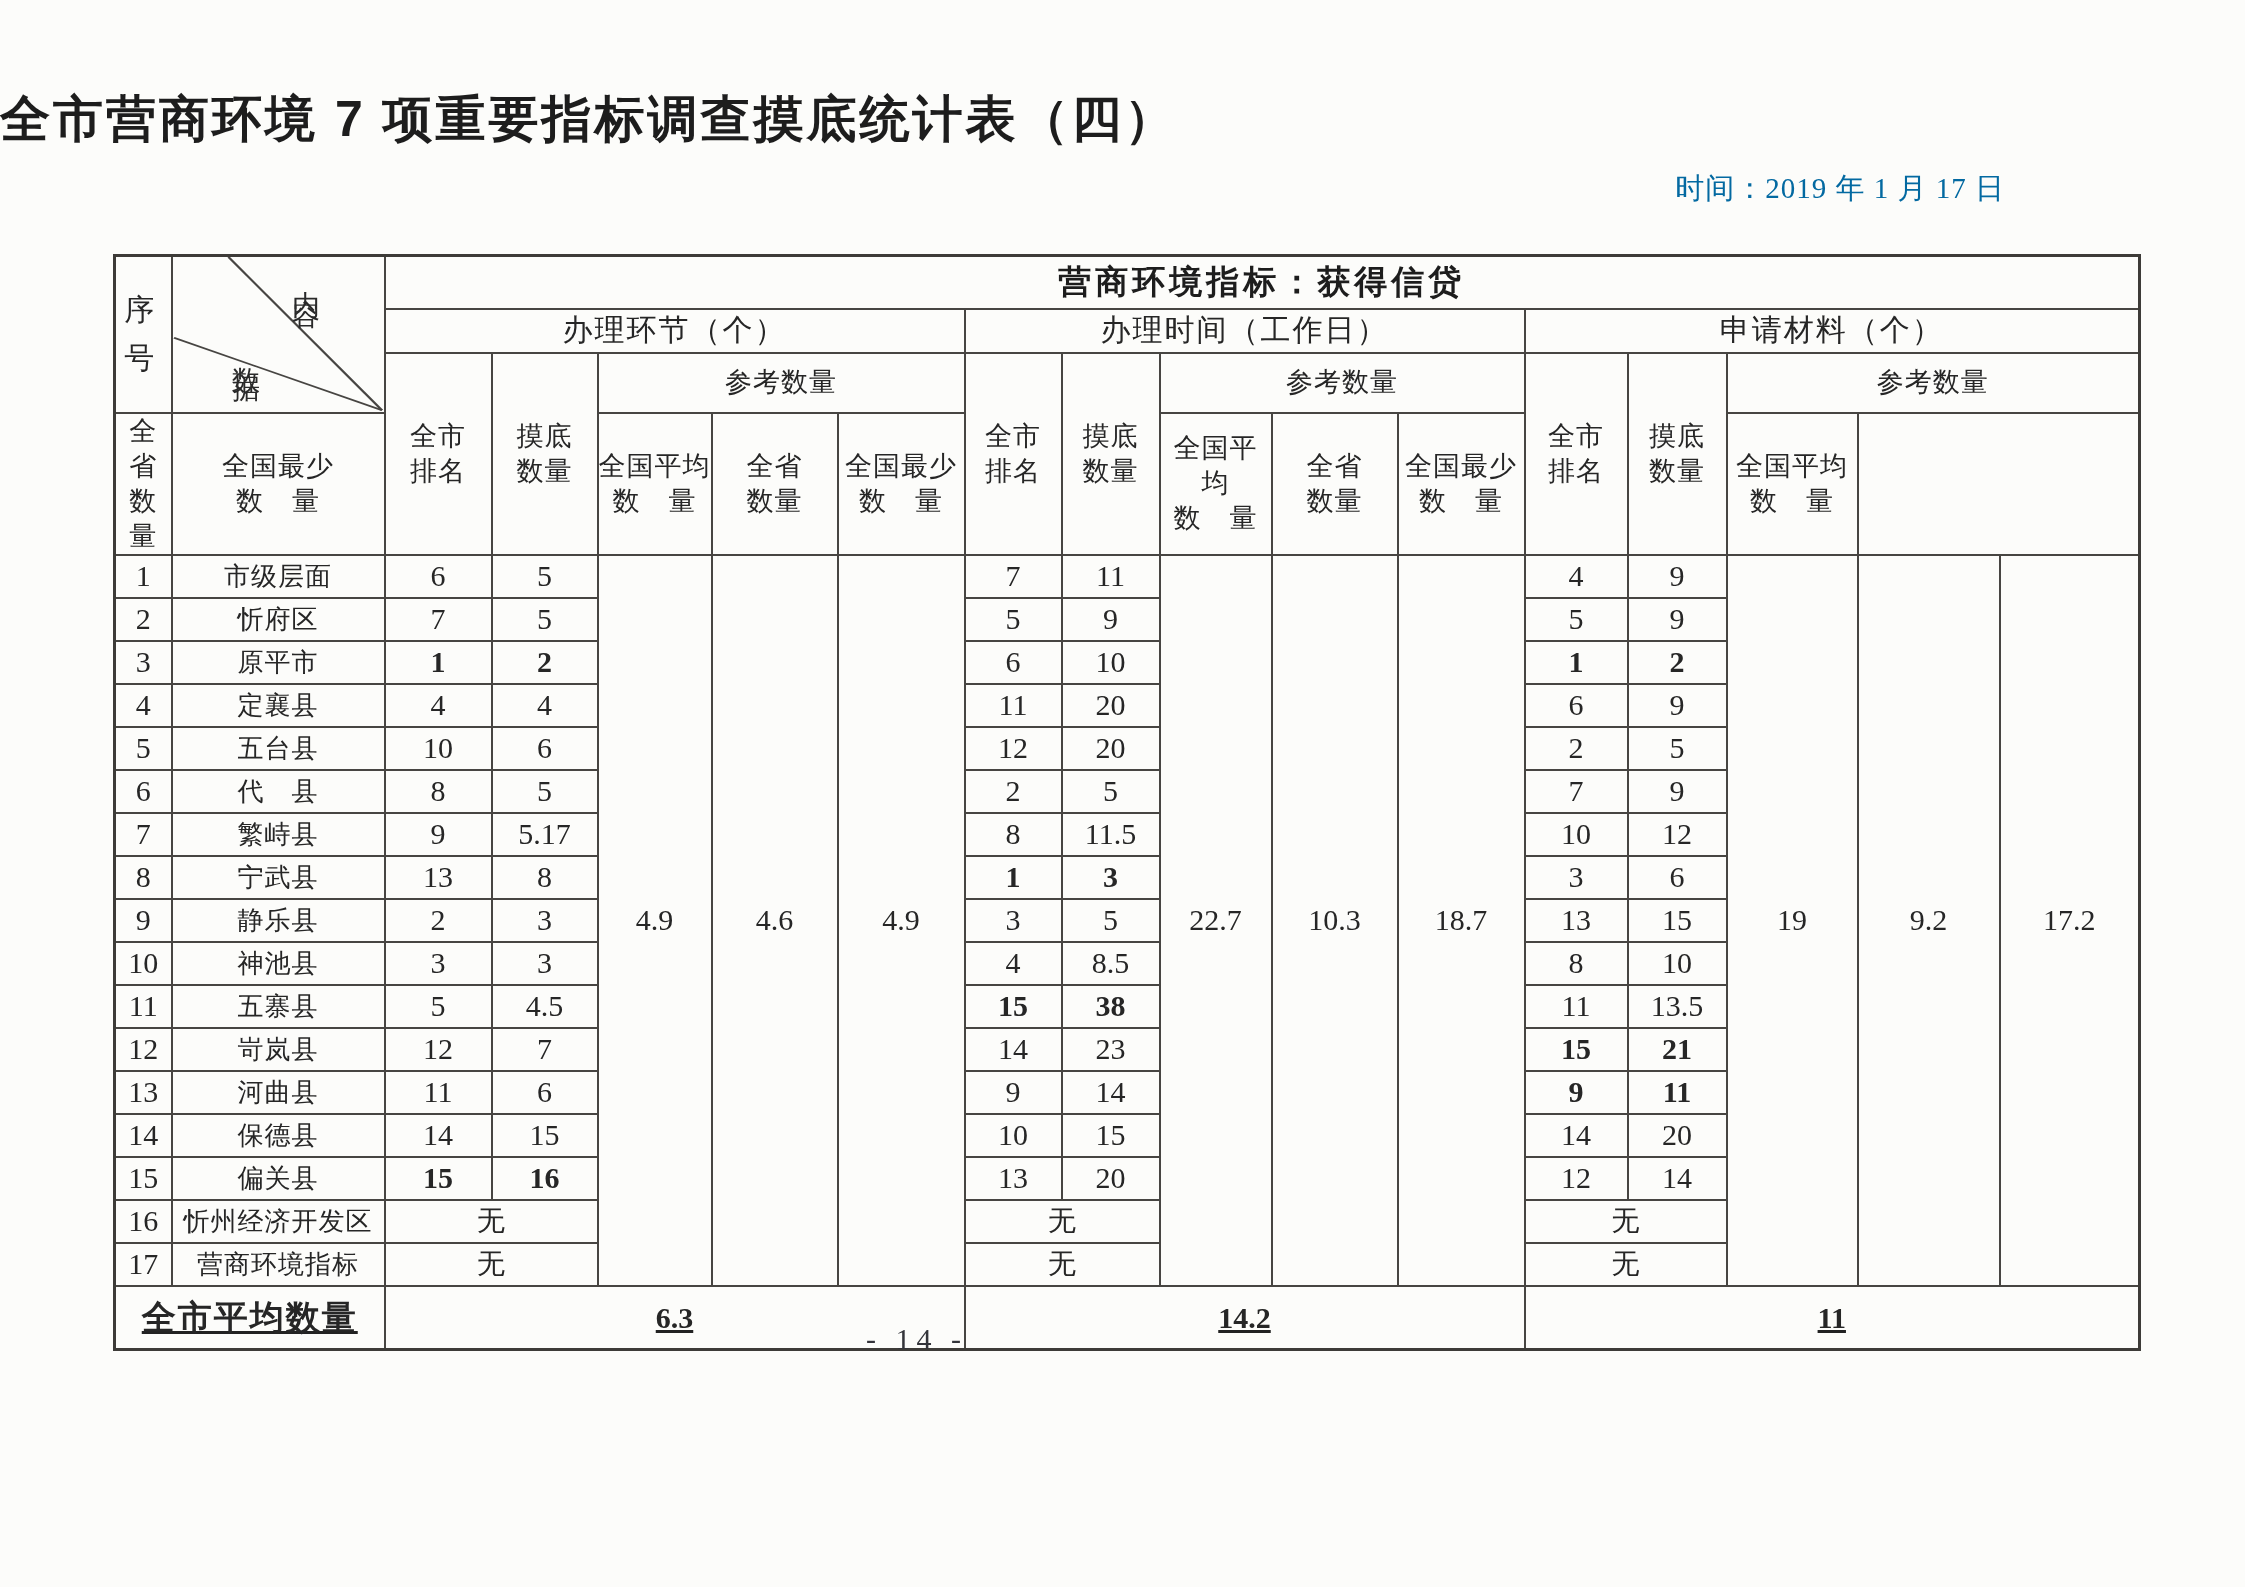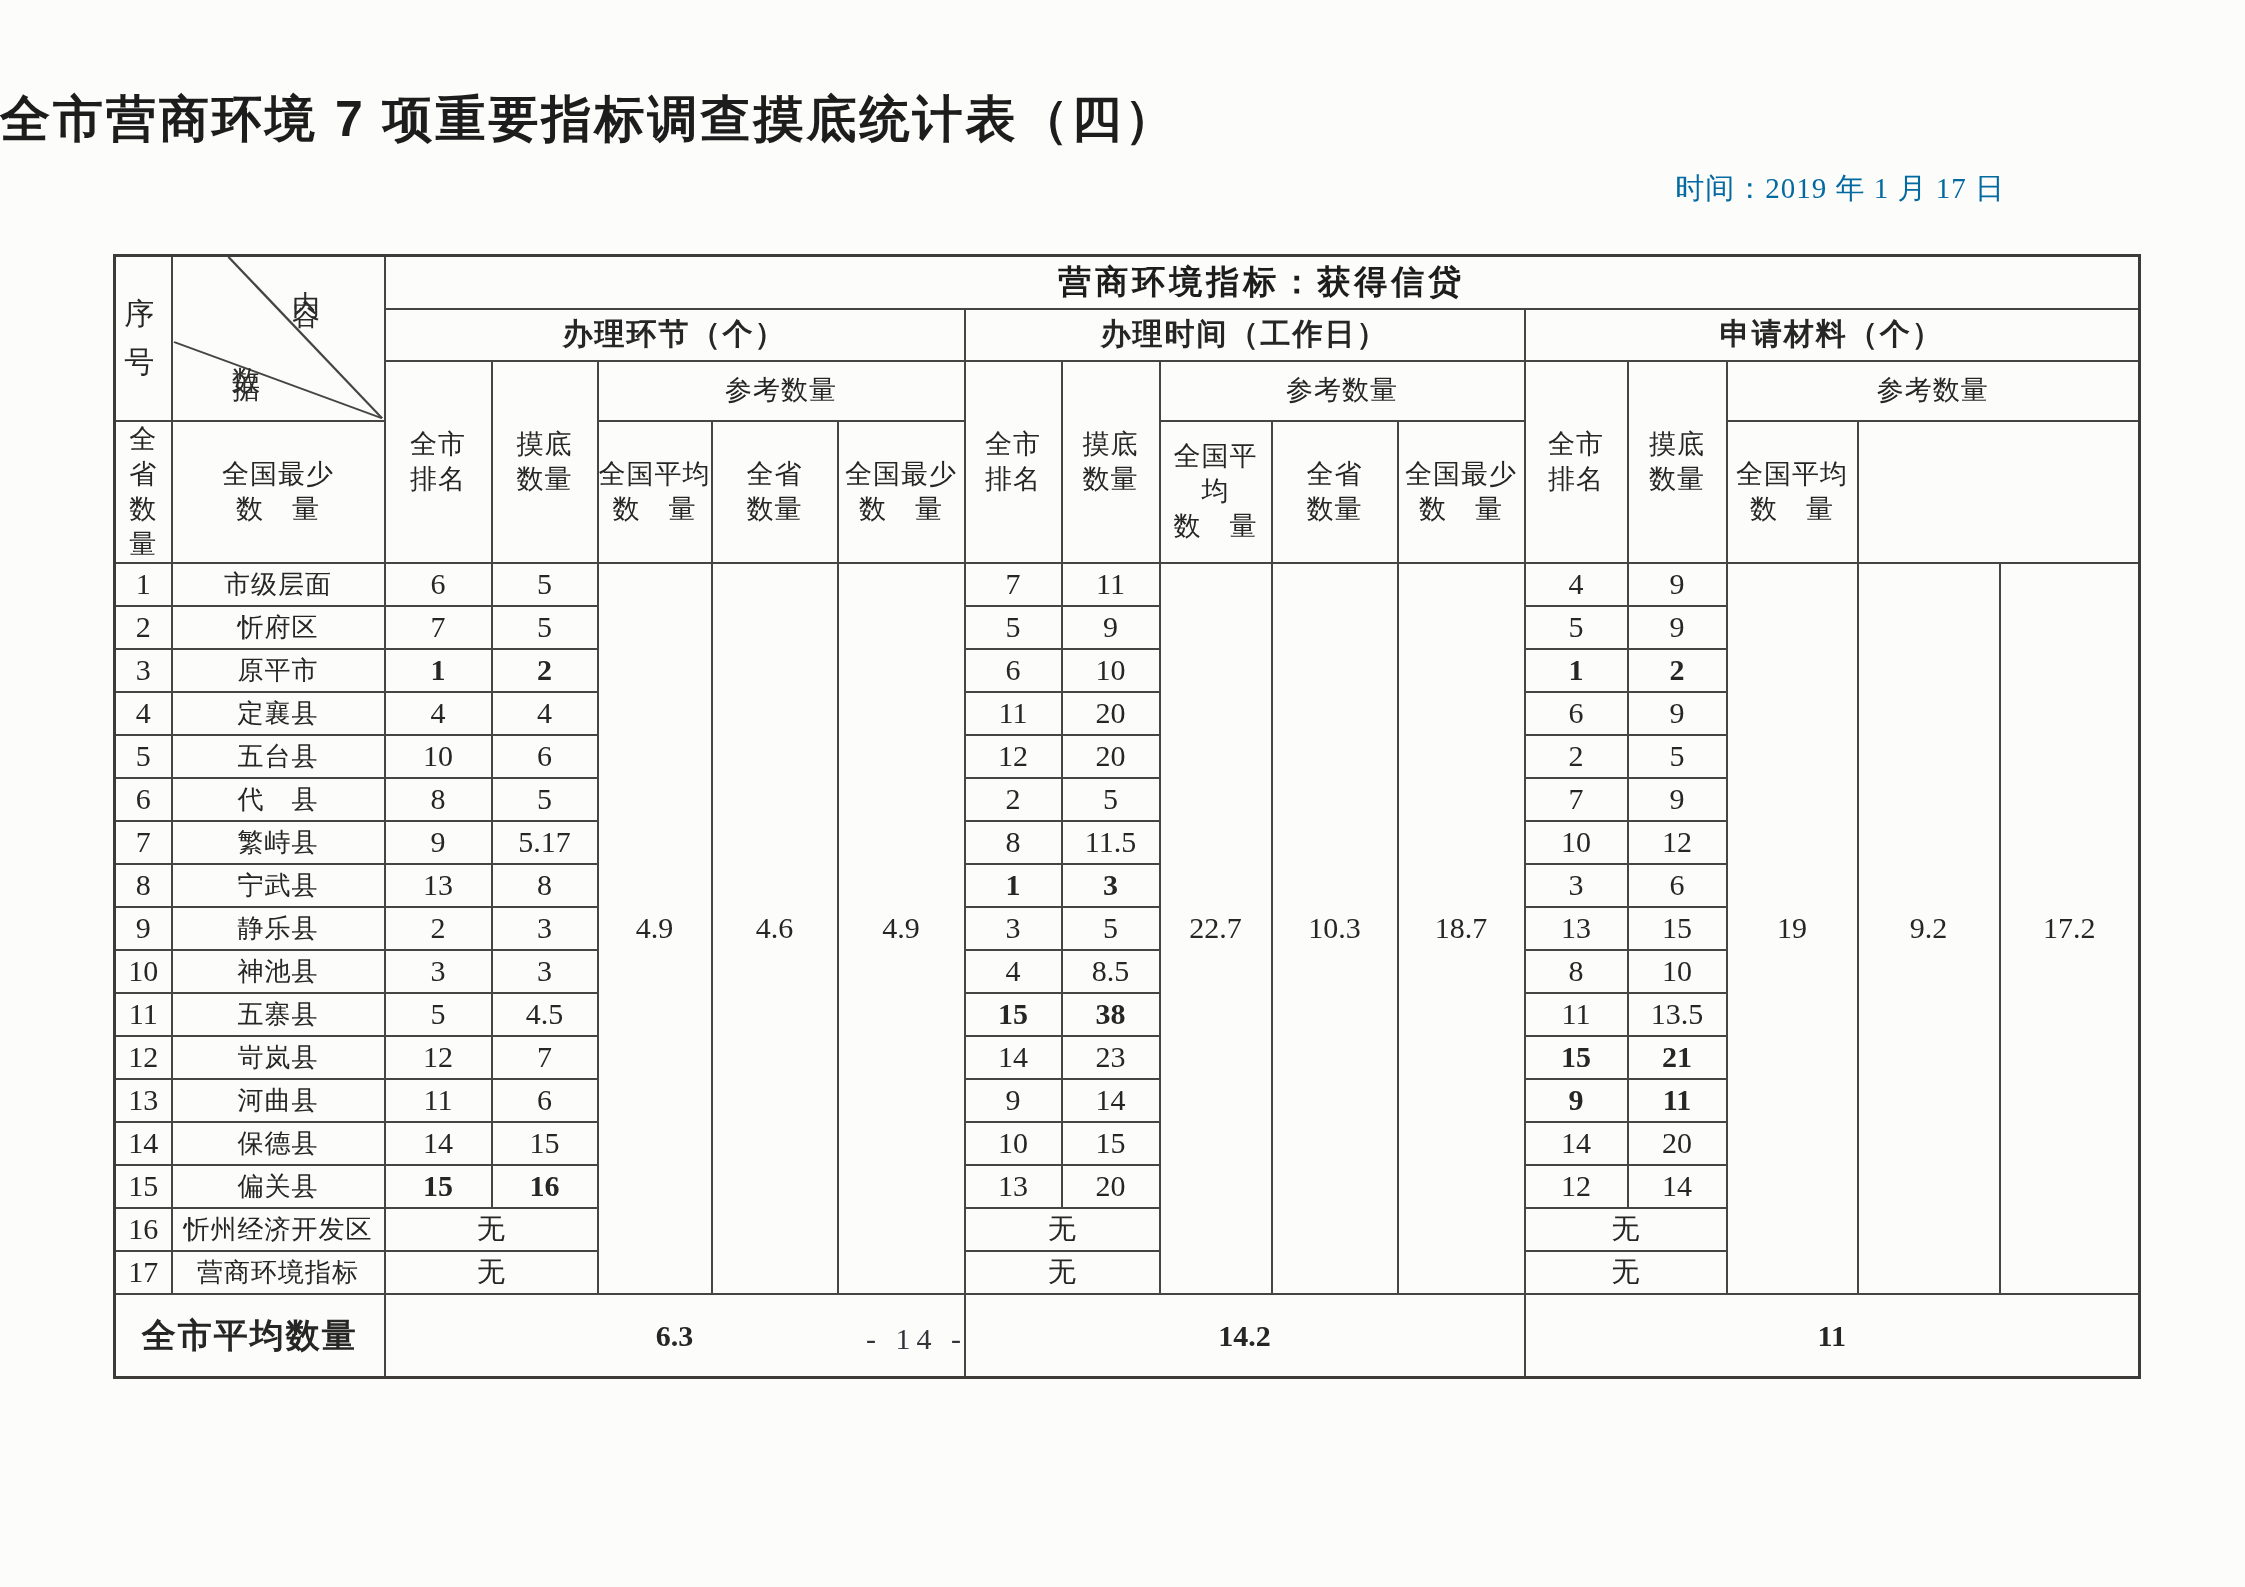--- a/index.html
+++ b/index.html
@@ -17,22 +17,22 @@
     margin-top:16px;text-align:right;padding-right:240px;
     font-size:29px;color:#0369a1;letter-spacing:1px;
   }
   .sheet{position:absolute;left:113px;top:254px;}
   table{border-collapse:collapse;table-layout:fixed;width:2025px;}
   td{
     border:2px solid #474542;padding:0;text-align:center;vertical-align:middle;
     color:#262626;overflow:hidden;
   }
   table{border:3px solid #3d3b38;}
-  tr.h1{height:53px;} tr.h2{height:52px;font-weight:bold;} tr.h3{height:60px;} tr.h4{height:80px;}
-  tr.dr{height:43px;} tr.ft{height:84px;}
+  tr.h1{height:53px;} tr.h2{height:44px;} tr.h3{height:60px;} tr.h4{height:80px;}
+  tr.dr{height:43px;} tr.ft{height:64px;text-decoration:underline;}
   .seq-head{
     font-family:"Liberation Sans","DejaVu Sans",sans-serif;
     font-size:30px;line-height:1.6;padding:0 6px;word-break:break-all;letter-spacing:8px;
   }
   .corner{position:relative;padding:0;}
   .corner svg{position:absolute;left:0;top:0;width:100%;height:100%;display:block;}
   .corner .dlab{
     position:absolute;writing-mode:vertical-rl;text-orientation:upright;
     font-family:"Liberation Sans","DejaVu Sans",sans-serif;
     font-size:28px;letter-spacing:8px;color:#2a2a2a;

